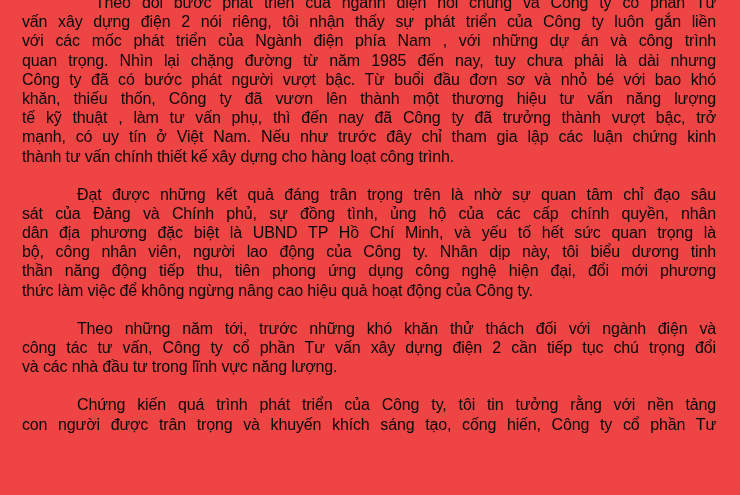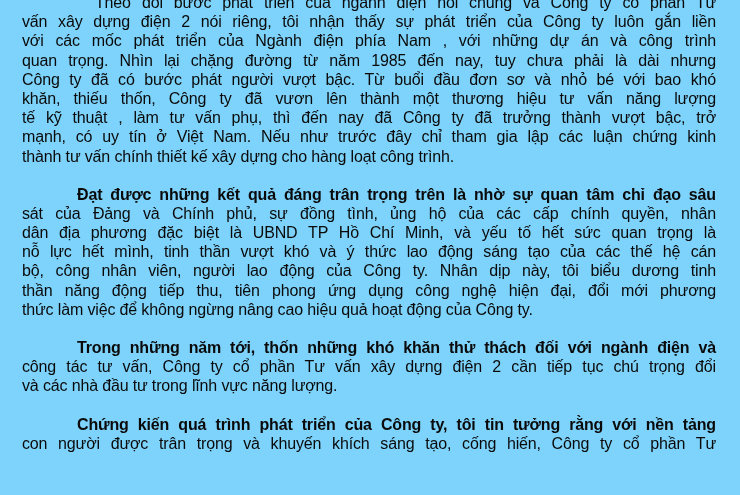--- a/index.html
+++ b/index.html
@@ -4,21 +4,21 @@
 <style>
   html, body {
     margin: 0;
     padding: 0;
     background: #ffffff;
   }
   .page {
     position: relative;
     width: 740px;
     height: 495px;
-    background: #7dd3fc;
+    background: #ef4444;
     overflow: hidden;
     font-family: "Liberation Sans", "DejaVu Sans", sans-serif;
   }
   .doc-body {
     position: absolute;
     top: -7px;
     left: 22px;
     width: 694px;
     color: #0a0a0a;
     font-size: 16px;
@@ -29,21 +29,20 @@
     line-height: 19.2px;
     text-align: justify;
     text-align-last: justify;
     white-space: normal;
   }
   .ln.end {
     text-align-last: left;
   }
   .ln.indent {
     padding-left: 55px;
-    font-weight: bold;
   }
   .ln.indent-xl {
     padding-left: 73px;
   }
   .ln.pbreak {
     margin-top: 19px;
   }
 </style>
 </head>
 <body>
@@ -57,26 +56,25 @@
     <div class="ln">quan trọng. Nhìn lại chặng đường từ năm 1985 đến nay, tuy chưa phải là dài nhưng</div>
     <div class="ln">Công ty đã có bước phát người vượt bậc. Từ buổi đầu đơn sơ và nhỏ bé với bao khó</div>
     <div class="ln">khăn, thiếu thốn, Công ty đã vươn lên thành một thương hiệu tư vấn năng lượng</div>
     <div class="ln">tế kỹ thuật , làm tư vấn phụ, thì đến nay đã Công ty đã trưởng thành vượt bậc, trở</div>
     <div class="ln">mạnh, có uy tín ở Việt Nam. Nếu như trước đây chỉ tham gia lập các luận chứng kinh</div>
     <div class="ln end">thành tư vấn chính thiết kế xây dựng cho hàng loạt công trình.</div>
 
     <div class="ln pbreak indent">Đạt được những kết quả đáng trân trọng trên là nhờ sự quan tâm chỉ đạo sâu</div>
     <div class="ln">sát của Đảng và Chính phủ, sự đồng tình, ủng hộ của các cấp chính quyền, nhân</div>
     <div class="ln">dân địa phương đặc biệt là UBND TP Hồ Chí Minh, và yếu tố hết sức quan trọng là</div>
-    <div class="ln">nỗ lực hết mình, tinh thần vượt khó và ý thức lao động sáng tạo của các thế hệ cán</div>
     <div class="ln">bộ, công nhân viên, người lao động của Công ty. Nhân dịp này, tôi biểu dương tinh</div>
     <div class="ln">thần năng động tiếp thu, tiên phong ứng dụng công nghệ hiện đại, đổi mới phương</div>
     <div class="ln end">thức làm việc để không ngừng nâng cao hiệu quả hoạt động của Công ty.</div>
 
-    <div class="ln pbreak indent">Trong những năm tới, thốn những khó khăn thử thách đối với ngành điện và</div>
+    <div class="ln pbreak indent">Theo những năm tới, trước những khó khăn thử thách đối với ngành điện và</div>
     <div class="ln">công tác tư vấn, Công ty cổ phần Tư vấn xây dựng điện 2 cần tiếp tục chú trọng đổi</div>
     <div class="ln end">và các nhà đầu tư trong lĩnh vực năng lượng.</div>
 
     <div class="ln pbreak indent">Chứng kiến quá trình phát triển của Công ty, tôi tin tưởng rằng với nền tảng</div>
     <div class="ln">con người được trân trọng và khuyến khích sáng tạo, cống hiến, Công ty cổ phần Tư</div>
 
   </div>
 </div>
 
 </body></html>

